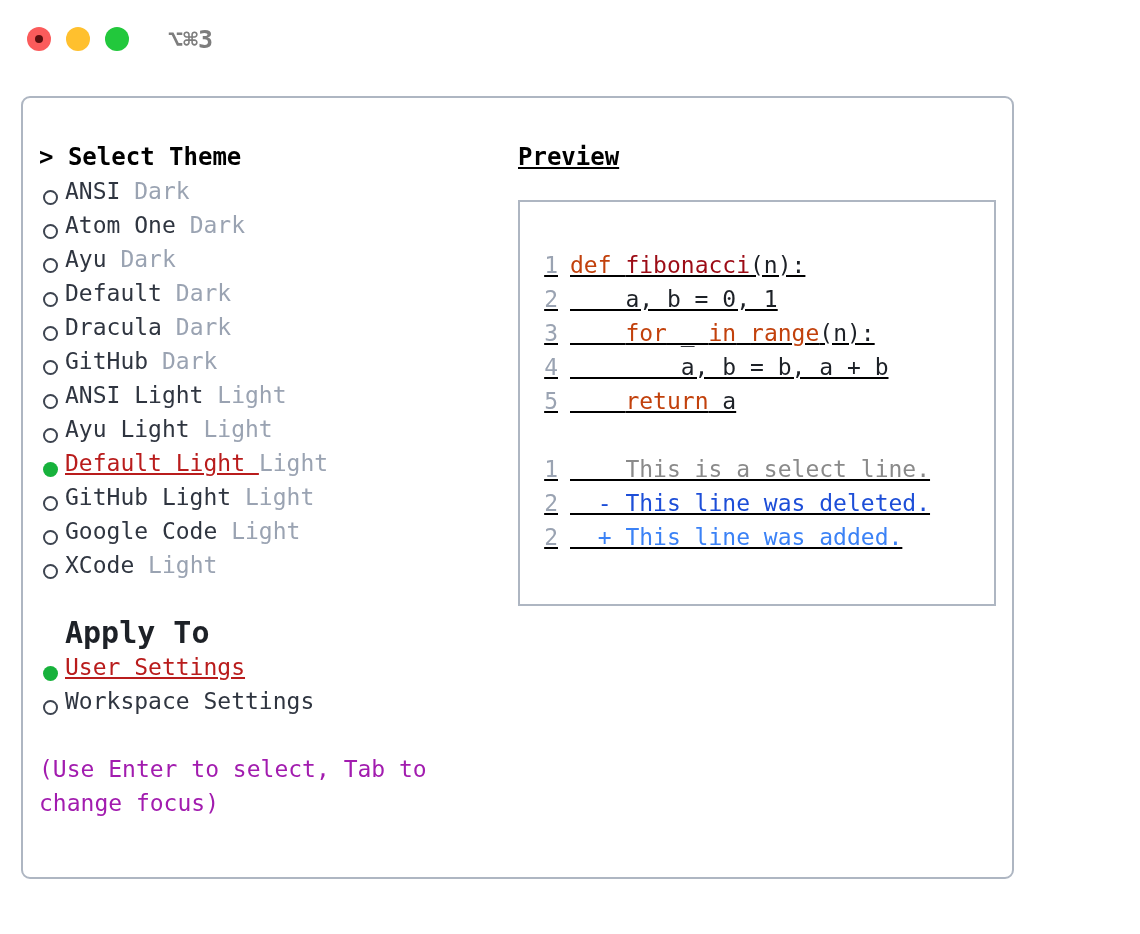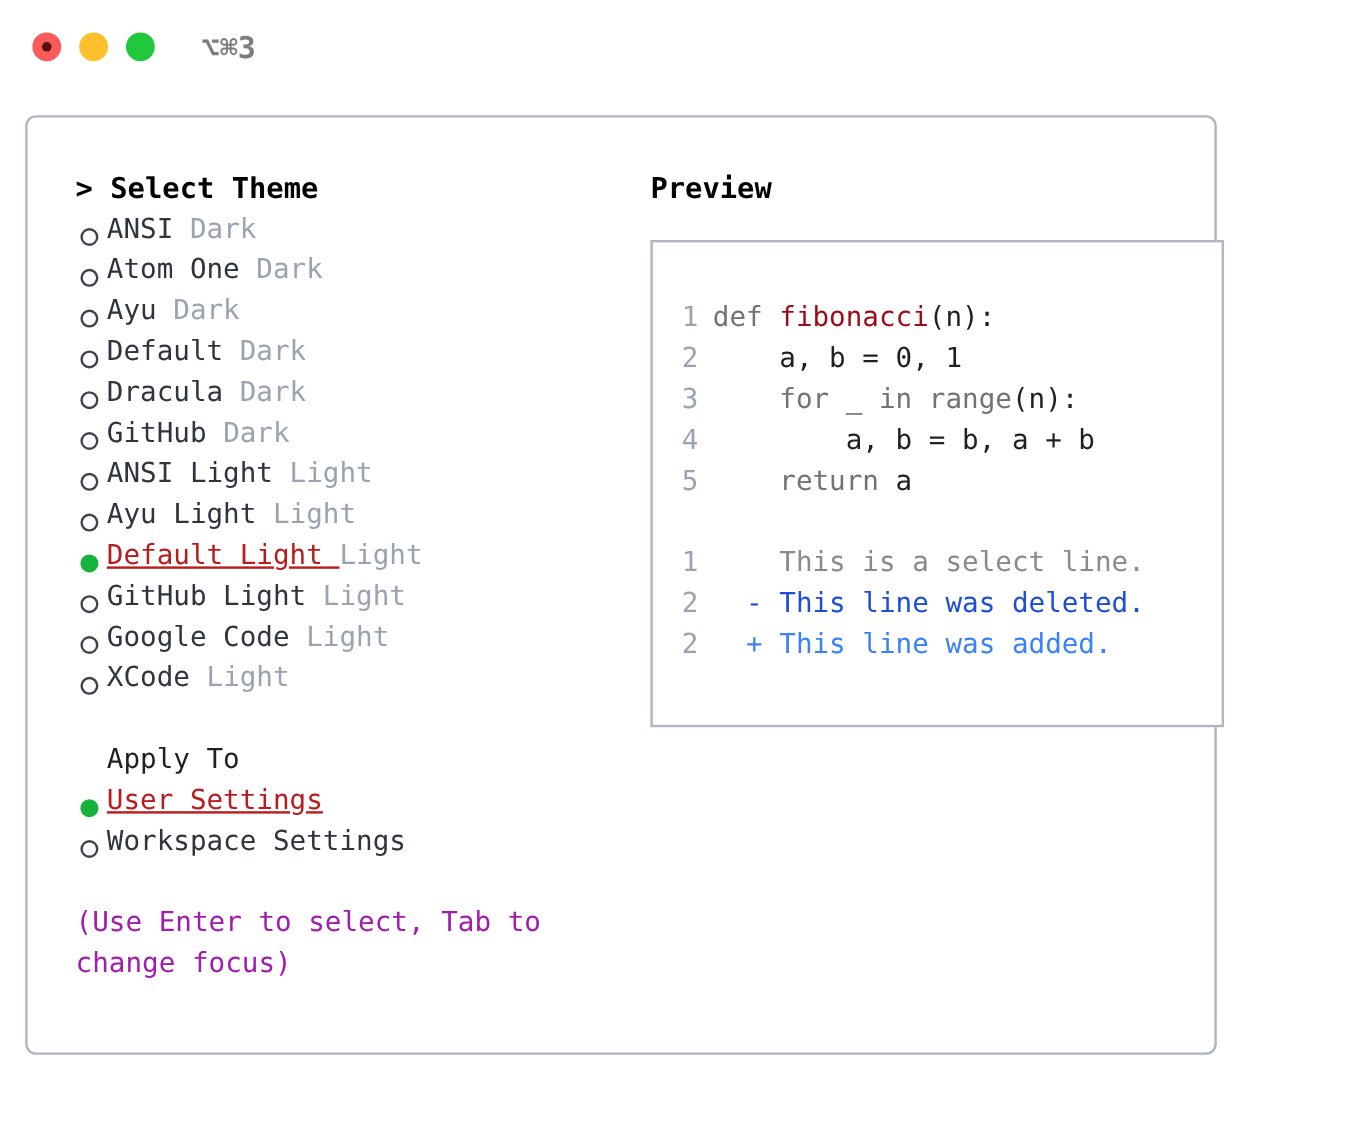--- a/index.html
+++ b/index.html
@@ -58,26 +58,25 @@
     width: 993px; height: 783px;
     border: 2px solid #aeb6c2;
     border-radius: 9px;
     background: #ffffff;
   }
 
   .panel-inner {
     position: relative;
     width: 100%; height: 100%;
     padding: 42px 0 0 16px;
-    margin-left: 24px;
   }
 
   .columns { display: flex; }
   .col-left  { width: 465px; flex: none; }
-  .col-right { flex: 1; padding-left: 14px; }
+  .col-right { flex: 1; padding-left: 14px; text-decoration: underline; }
 
   
   .list-header {
     font-size: 24px;
     font-weight: 700;
     color: #000000;
     line-height: 34px;
     white-space: pre;
   }
 
@@ -109,25 +108,26 @@
     border: 2px solid #3d4450;
     background: transparent;
   }
   .opt-label { color: #2f3540; }
   .opt-row.selected .opt-label { color: #b91c1c; text-decoration: underline; }
   .opt-kind  { color: #9aa3b2; }
 
   .section-gap { height: 34px; }
 
   .subheader {
-    font-size: 23px;
+    font-size: 30px;
     color: #1d2127;
     line-height: 34px;
     padding-left: 26px;
     white-space: pre;
+    font-weight: bold;
   }
 
   .hint {
     font-size: 23px;
     color: #a21caf;
     line-height: 34px;
     width: 420px;
     white-space: pre-wrap;
     padding-top: 34px;
   }
@@ -160,21 +160,21 @@
   .gutter {
     width: 34px;
     flex: none;
     text-align: right;
     color: #9aa3b2;
     padding-right: 12px;
   }
   .code-text { color: #1d2127; }
   .code-blank { height: 34px; }
 
-  .tok-kw   { color: #737373; }
+  .tok-kw   { color: #c2410c; }
   .tok-fn   { color: #9c0c16; }
   .tok-pl   { color: #1d2127; }
   .tok-ctx  { color: #8a8a8a; }
   .tok-del  { color: #1d4ed8; }
   .tok-add  { color: #3b82f6; }
 </style>
 </head>
 <body>
 
 <div class="page">

